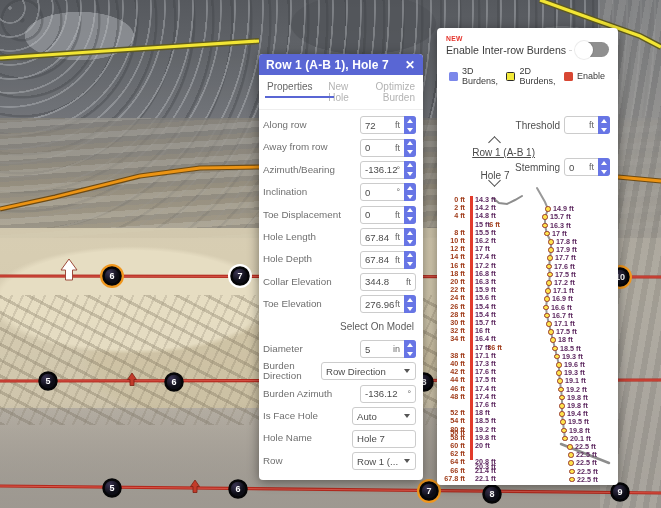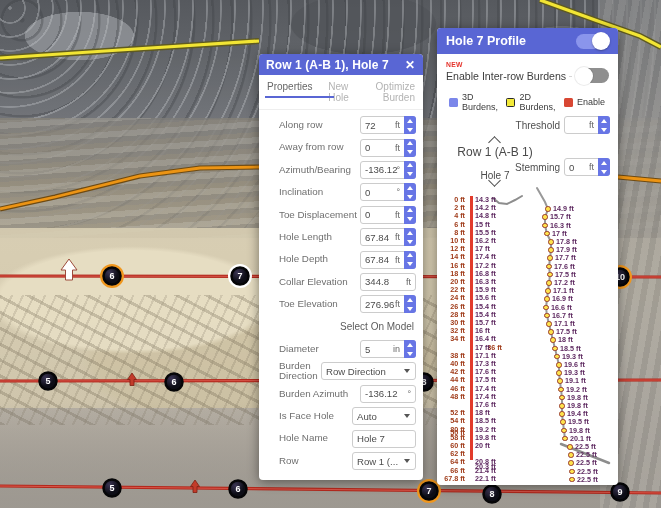--- a/index.html
+++ b/index.html
@@ -53,21 +53,21 @@
   #left-panel .phead{height:21px;padding:0 7px;font-size:12px;}
   #left-panel .ptitle{flex:1;letter-spacing:.1px;}
   .close-x{font-size:12px;font-weight:bold;cursor:pointer;padding:0 1px;}
   .tabs{display:flex;align-items:flex-start;padding:6px 8px 0 8px;border-bottom:1px solid #eee;}
   .tab{font-size:10px;color:#b3b3b3;line-height:11px;padding-bottom:6px;cursor:pointer;}
   .tab.active{color:#666;position:relative;}
   .tab.active::after{content:"";position:absolute;left:-2px;right:-6px;bottom:0;height:2px;background:#5966d4;}
   .tab.t1{width:62px;}
   .tab.t2{width:40px;}
   .tab.t3{width:48px;text-align:right;}
-  #fields{padding:4px 7px 0 20px;}
+  #fields{padding:4px 7px 0 4px;}
   .frow{display:flex;align-items:center;min-height:22.4px;}
   .flab{flex:1;font-size:9.8px;color:#6f6f6f;line-height:10.5px;padding-right:3px;}
   .rowlink{justify-content:flex-end;}
   .sel-link{font-size:10px;color:#5c5c5c;cursor:pointer;margin-right:2px;}
   .box{position:relative;display:flex;align-items:center;width:56px;height:18px;border:1px solid #ccc;border-radius:3px;box-sizing:border-box;padding-left:4px;background:#fff;font-size:9.6px;color:#4c4c4c;flex:none;}
   .box.w64{width:64px;}
   .box.w95{width:95px;justify-content:space-between;}
   .bval{white-space:nowrap;overflow:hidden;}
   .unit{position:absolute;right:15px;top:3px;font-size:9px;color:#666;}
   .unit-edge{right:4px;}
@@ -93,21 +93,21 @@
   .legend{display:flex;align-items:center;margin:9px 9px 0 12px;font-size:9px;color:#3a3a3a;gap:4px;}
   .lsq{width:9px;height:9px;border-radius:1.5px;flex:none;}
   .lsq.blue{background:#7b87ea;}
   .lsq.yellow{background:#f3ea39;border:1.5px solid #2a2a2a;width:7px;height:7px;}
   .lsq.red{background:#d84733;}
   .legend .ltxt{margin-right:4px;}
   .nav{position:absolute;left:0;top:104px;width:181px;height:56px;}
   .chev{position:absolute;width:8px;height:8px;border-right:1.8px solid #4a4a4a;border-bottom:1.8px solid #4a4a4a;cursor:pointer;}
   .chev.up{left:53px;top:6px;transform:rotate(-135deg);}
   .chev.down{left:53px;top:44px;transform:rotate(45deg);}
-  .nav-row-label{position:absolute;left:18px;top:15px;width:80px;text-align:center;font-size:12px;color:#4a4a4a;line-height:11px;}
+  .nav-row-label{position:absolute;left:18px;top:15px;width:80px;text-align:right;font-size:10px;color:#4a4a4a;line-height:11px;text-decoration:underline;}
   .nav-hole-label{position:absolute;left:18px;top:38px;width:80px;text-align:center;font-size:10px;color:#4a4a4a;}
   .thr-row{position:absolute;right:8px;display:flex;align-items:center;}
   .thr-row .rlab{font-size:10px;color:#4f4f4f;margin-right:4px;}
   #threshold-row{top:-16px;}
   #stemming-row{top:26px;}
   .box.w44{width:46px;}
 
   
   #chart{position:absolute;left:0;top:166px;width:181px;height:289px;}
   .crow{position:absolute;font-size:7.2px;font-weight:bold;line-height:8px;white-space:nowrap;}
@@ -410,26 +410,20 @@
           <span class="flab">Row</span>
           <div class="box w64">
             <span class="bval">Row 1 (...</span>
             <span class="caret"></span>
           </div>
         </div>
       </div>
   </div>
 
   <div id="right-panel" class="panel">
-    <div class="phead">
-      <span class="ptitle" style="flex:1;">Hole 7 Profile</span>
-      <span class="toggle on">
-          <span class="knob"></span>
-        </span>
-    </div>
 
     <div class="enable-row">
       <span class="new-badge">NEW</span>
       <span class="enable-lab">Enable Inter-row Burdens</span>
       <span class="leader"></span>
       <span class="toggle off">
           <span class="knob"></span>
         </span>
     </div>
 
@@ -486,21 +480,21 @@
         <polyline id="face-curve" points="100,-6 104,1 108,8 111,15.2 108,23.4 108,31.599999999999998 110,39.8 114,48 114,56.199999999999996 113,64.39999999999999 112,72.6 113,80.8 112,89 111,97.19999999999999 110,105.39999999999999 109,113.6 110,121.79999999999998 112,130 114,138.2 116,146.39999999999998 118,154.6 120,162.79999999999998 122,171 122,179.2 123,187.39999999999998 124,195.6 125,203.79999999999998 125,211.99999999999997 125,220.2 126,228.39999999999998 127,236.59999999999997 128,244.79999999999998" fill="none" stroke="#999999" stroke-width="2" stroke-linecap="round"></polyline>
         <line x1="124" y1="250" x2="172" y2="269" stroke="#8d8d8d" stroke-width="2.5" stroke-linecap="round"></line>
       </svg>
       <div id="depth-line"></div>
     <span class="crow dlab" style="top: 2px;">0 ft</span>
         <span class="crow vlab" style="top: 2px;">14.3 ft</span>
         <span class="crow dlab" style="top: 10.2px;">2 ft</span>
         <span class="crow vlab" style="top: 10.2px;">14.2 ft</span>
         <span class="crow dlab" style="top: 18.4px;">4 ft</span>
         <span class="crow vlab" style="top: 18.4px;">14.8 ft</span>
-        <span class="crow dlab" style="top: 26.6px;">6 ft</span>
+        <span class="crow dlab" style="top: 26.6px; padding-left: 35px;">6 ft</span>
         <span class="crow vlab" style="top: 26.6px;">15 ft</span>
         <span class="crow dlab" style="top: 34.8px;">8 ft</span>
         <span class="crow vlab" style="top: 34.8px;">15.5 ft</span>
         <span class="crow dlab" style="top: 43px;">10 ft</span>
         <span class="crow vlab" style="top: 43px;">16.2 ft</span>
         <span class="crow dlab" style="top: 51.2px;">12 ft</span>
         <span class="crow vlab" style="top: 51.2px;">17 ft</span>
         <span class="crow dlab" style="top: 59.4px;">14 ft</span>
         <span class="crow vlab" style="top: 59.4px;">17.4 ft</span>
         <span class="crow dlab" style="top: 67.6px;">16 ft</span>

